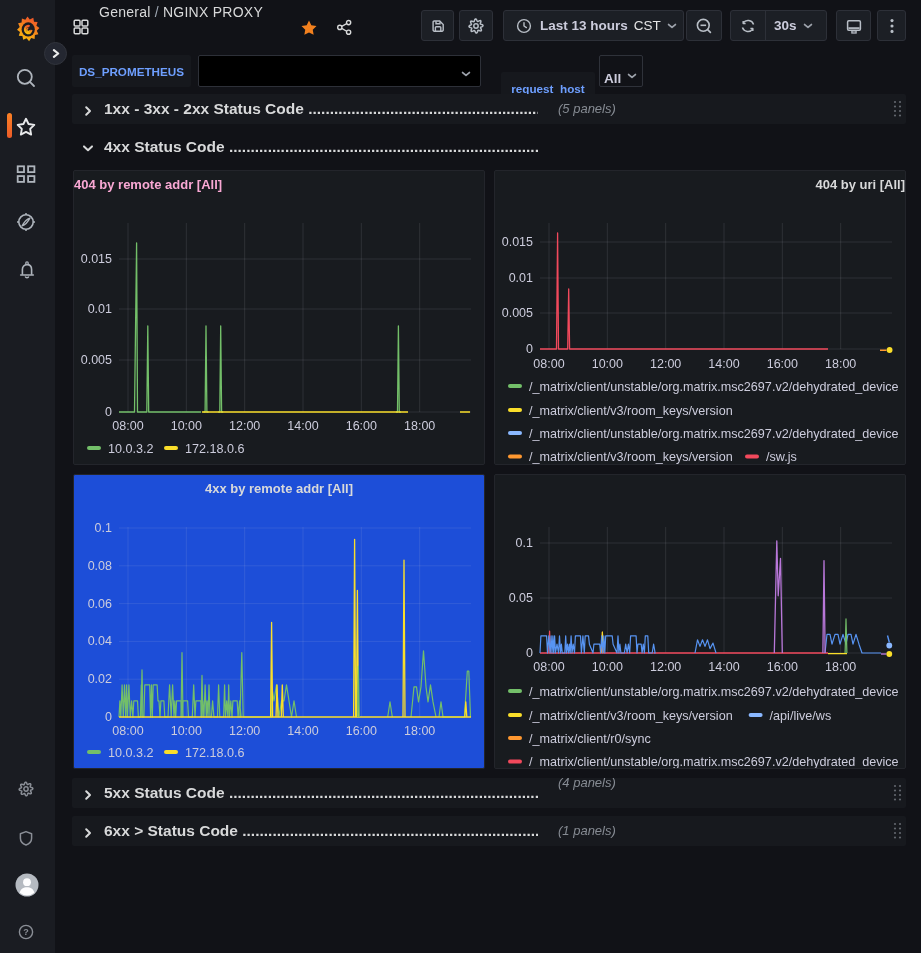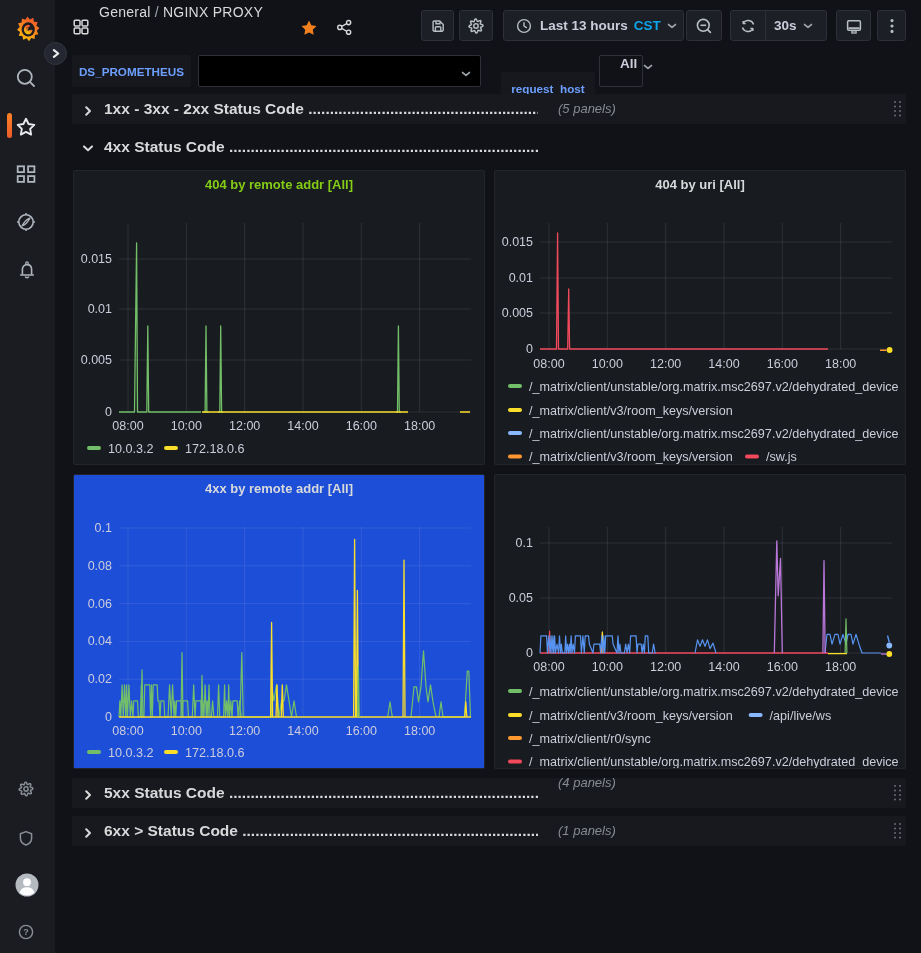--- a/index.html
+++ b/index.html
@@ -93,21 +93,21 @@
       <path d="M14.91 8.00 L14.19 8.61 L13.25 9.04 L12.59 9.39 L12.52 9.87 L12.92 10.63 L13.36 11.58 L13.41 12.44 L12.89 12.89 L11.95 12.81 L10.97 12.45 L10.26 12.23 L9.87 12.52 L9.62 13.34 L9.26 14.33 L8.69 14.97 L8.00 14.91 L7.39 14.19 L6.96 13.25 L6.61 12.59 L6.13 12.52 L5.37 12.92 L4.42 13.36 L3.56 13.41 L3.11 12.89 L3.19 11.95 L3.55 10.97 L3.77 10.26 L3.48 9.87 L2.66 9.62 L1.67 9.26 L1.03 8.69 L1.09 8.00 L1.81 7.39 L2.75 6.96 L3.41 6.61 L3.48 6.13 L3.08 5.37 L2.64 4.42 L2.59 3.56 L3.11 3.11 L4.05 3.19 L5.03 3.55 L5.74 3.77 L6.13 3.48 L6.38 2.66 L6.74 1.67 L7.31 1.03 L8.00 1.09 L8.61 1.81 L9.04 2.75 L9.39 3.41 L9.87 3.48 L10.63 3.08 L11.58 2.64 L12.44 2.59 L12.89 3.11 L12.81 4.05 L12.45 5.03 L12.23 5.74 L12.52 6.13 L13.34 6.38 L14.33 6.74 L14.97 7.31 Z" fill="none" stroke="#b8bec6" stroke-width="1.5"></path>
       <circle cx="8" cy="8" r="2.2" fill="none" stroke="#b8bec6" stroke-width="1.5"></circle>
     </svg>
   </div>
 <div class="btn" style="left:503px;top:10px;width:181px;height:31px;justify-content:flex-start;padding-left:12px">
     <svg width="16" height="16" viewBox="0 0 16 16" style="">
       <circle cx="8" cy="8" r="6.4" fill="none" stroke="#b8bec6" stroke-width="1.4"></circle>
       <path d="M8 4.6 L8 8 L10.4 9.6" fill="none" stroke="#b8bec6" stroke-width="1.4" stroke-linecap="round"></path>
     </svg>
     <span style="color:#ccccdc;font-size:13.5px;font-weight:700;margin-left:8px">Last 13 hours</span>
-    <span style="color:#0ea5e9;font-size:13.5px;font-weight:700;margin-left:6px">CST</span>
+    <span style="color:#e5e5e5;font-size:13.5px;font-weight:400;margin-left:6px">CST</span>
     <span style="margin-left:5px;margin-top:3px"><svg width="12" height="12" viewBox="0 0 12 12" style="">
         <path d="M2.64 4.5600000000000005 L6.0 7.4399999999999995 L9.36 4.5600000000000005" fill="none" stroke="#9da2ab" stroke-width="1.8" stroke-linecap="round" stroke-linejoin="round"></path>
       </svg></span>
   </div>
 <div class="btn" style="left:686px;top:10px;width:36px;height:31px">
     <svg width="16" height="16" viewBox="0 0 16 16" style="">
       <circle cx="7.3" cy="7.3" r="5.9" fill="none" stroke="#b8bec6" stroke-width="1.6"></circle>
       <line x1="4.5" y1="7.3" x2="10.1" y2="7.3" stroke="#b8bec6" stroke-width="1.6"></line>
       <line x1="11.6" y1="11.6" x2="14.4" y2="14.4" stroke="#b8bec6" stroke-width="1.7" stroke-linecap="round"></line>
     </svg>
@@ -141,21 +141,21 @@
       <circle cx="8" cy="13.4" r="1.55" fill="#b8bec6"></circle>
     </svg>
   </div>
 <div class="lbl" style="left:72px;top:55px;width:119px;height:32px">DS_PROMETHEUS</div>
 <div class="abs" style="left:198px;top:55px;width:283px;height:32px;background:#000;border:1px solid #2d3038;border-radius:2px">
     <span style="position:absolute;right:8px;top:10px"><svg width="12" height="12" viewBox="0 0 12 12" style="">
         <path d="M2.64 4.5600000000000005 L6.0 7.4399999999999995 L9.36 4.5600000000000005" fill="none" stroke="#9da2ab" stroke-width="1.8" stroke-linecap="round" stroke-linejoin="round"></path>
       </svg></span>
   </div>
 <div class="lbl" style="left:501px;top:72px;width:94px;height:32px">request_host</div>
-<div class="abs" style="left:599px;top:55px;width:44px;height:32px;background:transparent;border:1px solid #2f323a;border-radius:2px;display:flex;align-items:flex-start;padding-left:20px">
+<div class="abs" style="left:599px;top:55px;width:44px;height:32px;background:transparent;border:1px solid #2f323a;border-radius:2px;display:flex;align-items:flex-end;padding-left:4px">
     <span style="color:#ccccdc;font-size:13.5px;font-weight:700">All</span>
     <span style="margin-left:5px;margin-top:3px"><svg width="12" height="12" viewBox="0 0 12 12" style="">
         <path d="M2.64 4.5600000000000005 L6.0 7.4399999999999995 L9.36 4.5600000000000005" fill="none" stroke="#9da2ab" stroke-width="1.8" stroke-linecap="round" stroke-linejoin="round"></path>
       </svg></span>
   </div>
 <div class="abs" style="left:72px;top:94px;width:834px;height:30px;background:#17191e;border-radius:2px"></div>
 <div class="abs" style="left:82px;top:103px"><svg width="12" height="12" viewBox="0 0 12 12" style="">
       <path d="M4.2 2.2 L8 6 L4.2 9.8" fill="none" stroke="#d8d9da" stroke-width="2" stroke-linecap="round" stroke-linejoin="round"></path>
     </svg></div>
 <div class="abs" style="left:104px;top:100px;font-size:15.5px;font-weight:700;color:#d8d9da;white-space:nowrap;overflow:hidden;width:434px">1xx - 3xx - 2xx Status Code ..............................................................................................................</div>
@@ -201,21 +201,21 @@
       <circle cx="2" cy="2" r="1.1" fill="#62666d"></circle>
       <circle cx="2" cy="6.5" r="1.1" fill="#62666d"></circle>
       <circle cx="2" cy="11" r="1.1" fill="#62666d"></circle>
       <circle cx="2" cy="15.5" r="1.1" fill="#62666d"></circle>
       <circle cx="7" cy="2" r="1.1" fill="#62666d"></circle>
       <circle cx="7" cy="6.5" r="1.1" fill="#62666d"></circle>
       <circle cx="7" cy="11" r="1.1" fill="#62666d"></circle>
       <circle cx="7" cy="15.5" r="1.1" fill="#62666d"></circle>
     </svg></div>
 <div class="abs" style="left:73px;top:170px;width:412px;height:295px;background:#181b1f;border:1px solid #23252b;border-radius:2px;overflow:hidden">
-    <div style="position:absolute;left:0;right:0;top:6px;text-align:center;font-size:13px;font-weight:700;color:#84cc16;letter-spacing:0px">404 by remote addr [All]</div>
+    <div style="position:absolute;left:0;right:0;top:6px;text-align:left;font-size:13px;font-weight:700;color:#f9a8d4;letter-spacing:0px">404 by remote addr [All]</div>
     <svg width="410" height="293" viewBox="0 0 410 293" style="position:absolute;left:0;top:0">
       <line x1="54" y1="52" x2="54" y2="241" stroke="rgba(204,204,220,0.12)" stroke-width="1"></line>
       <line x1="112.33" y1="52" x2="112.33" y2="241" stroke="rgba(204,204,220,0.12)" stroke-width="1"></line>
       <line x1="170.67" y1="52" x2="170.67" y2="241" stroke="rgba(204,204,220,0.12)" stroke-width="1"></line>
       <line x1="229" y1="52" x2="229" y2="241" stroke="rgba(204,204,220,0.12)" stroke-width="1"></line>
       <line x1="287.33" y1="52" x2="287.33" y2="241" stroke="rgba(204,204,220,0.12)" stroke-width="1"></line>
       <line x1="345.67" y1="52" x2="345.67" y2="241" stroke="rgba(204,204,220,0.12)" stroke-width="1"></line>
       <line x1="45" y1="88" x2="397" y2="88" stroke="rgba(204,204,220,0.12)" stroke-width="1"></line>
       <line x1="45" y1="138" x2="397" y2="138" stroke="rgba(204,204,220,0.12)" stroke-width="1"></line>
       <line x1="45" y1="189" x2="397" y2="189" stroke="rgba(204,204,220,0.12)" stroke-width="1"></line>
@@ -236,21 +236,21 @@
       <path d="M321.9 241.0 L323.5 241.0 L324.4 155.0 L325.3 241.0 L326.9 241.0" fill="none" stroke="#73bf69" stroke-width="1.3" stroke-linejoin="round"></path>
       <path d="M128.0 241.0 L334.0 241.0" fill="none" stroke="#fade2a" stroke-width="1.5" stroke-linejoin="round"></path>
       <path d="M386.0 241.0 L396.0 241.0" fill="none" stroke="#fade2a" stroke-width="1.5" stroke-linejoin="round"></path>
       <rect x="13" y="275" width="14" height="4" rx="2" fill="#73bf69"></rect>
       <text x="34" y="281.5" font-size="12.6" fill="#ccccdc" font-family="Liberation Sans">10.0.3.2</text>
       <rect x="90" y="275" width="14" height="4" rx="2" fill="#fade2a"></rect>
       <text x="111" y="281.5" font-size="12.6" fill="#ccccdc" font-family="Liberation Sans">172.18.0.6</text>
     </svg>
   </div>
 <div class="abs" style="left:494px;top:170px;width:412px;height:295px;background:#181b1f;border:1px solid #23252b;border-radius:2px;overflow:hidden">
-    <div style="position:absolute;left:0;right:0;top:6px;text-align:center;font-size:13px;font-weight:700;color:#d8d9da;letter-spacing:0px">404 by uri [All]</div>
+    <div style="position:absolute;left:0;right:0;top:6px;text-align:right;font-size:13px;font-weight:700;color:#d8d9da;letter-spacing:0px">404 by uri [All]</div>
     <svg width="410" height="293" viewBox="0 0 410 293" style="position:absolute;left:0;top:0">
       <line x1="54" y1="52" x2="54" y2="178" stroke="rgba(204,204,220,0.12)" stroke-width="1"></line>
       <line x1="112.33" y1="52" x2="112.33" y2="178" stroke="rgba(204,204,220,0.12)" stroke-width="1"></line>
       <line x1="170.67" y1="52" x2="170.67" y2="178" stroke="rgba(204,204,220,0.12)" stroke-width="1"></line>
       <line x1="229" y1="52" x2="229" y2="178" stroke="rgba(204,204,220,0.12)" stroke-width="1"></line>
       <line x1="287.33" y1="52" x2="287.33" y2="178" stroke="rgba(204,204,220,0.12)" stroke-width="1"></line>
       <line x1="345.67" y1="52" x2="345.67" y2="178" stroke="rgba(204,204,220,0.12)" stroke-width="1"></line>
       <line x1="45" y1="71" x2="397" y2="71" stroke="rgba(204,204,220,0.12)" stroke-width="1"></line>
       <line x1="45" y1="107" x2="397" y2="107" stroke="rgba(204,204,220,0.12)" stroke-width="1"></line>
       <line x1="45" y1="142" x2="397" y2="142" stroke="rgba(204,204,220,0.12)" stroke-width="1"></line>

